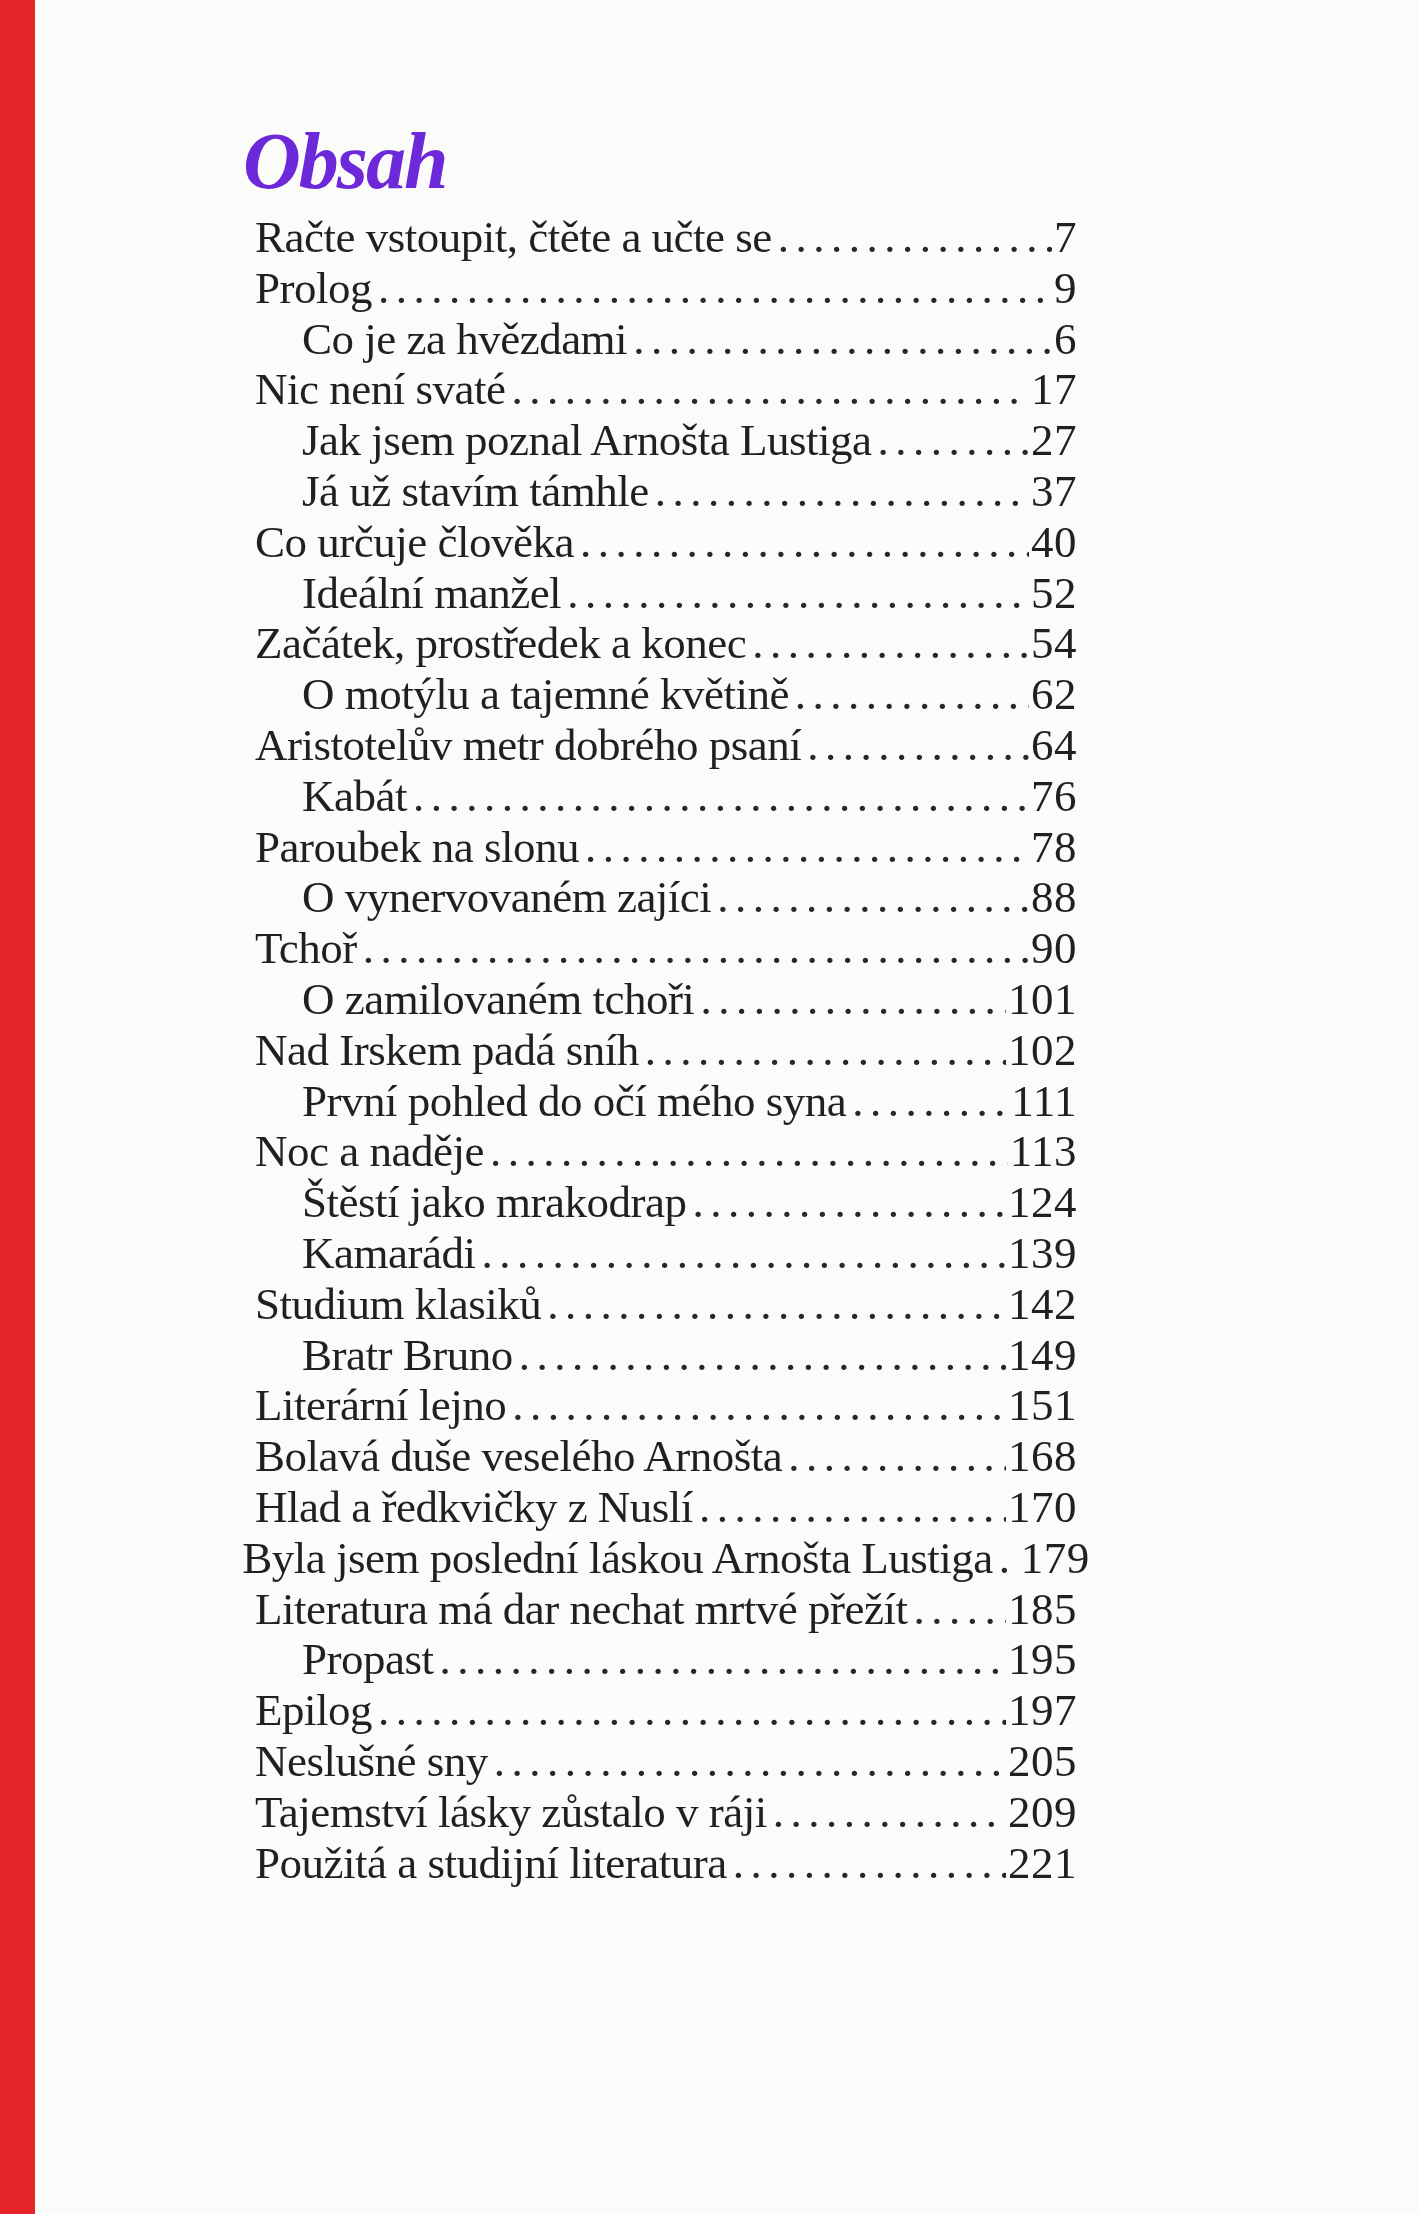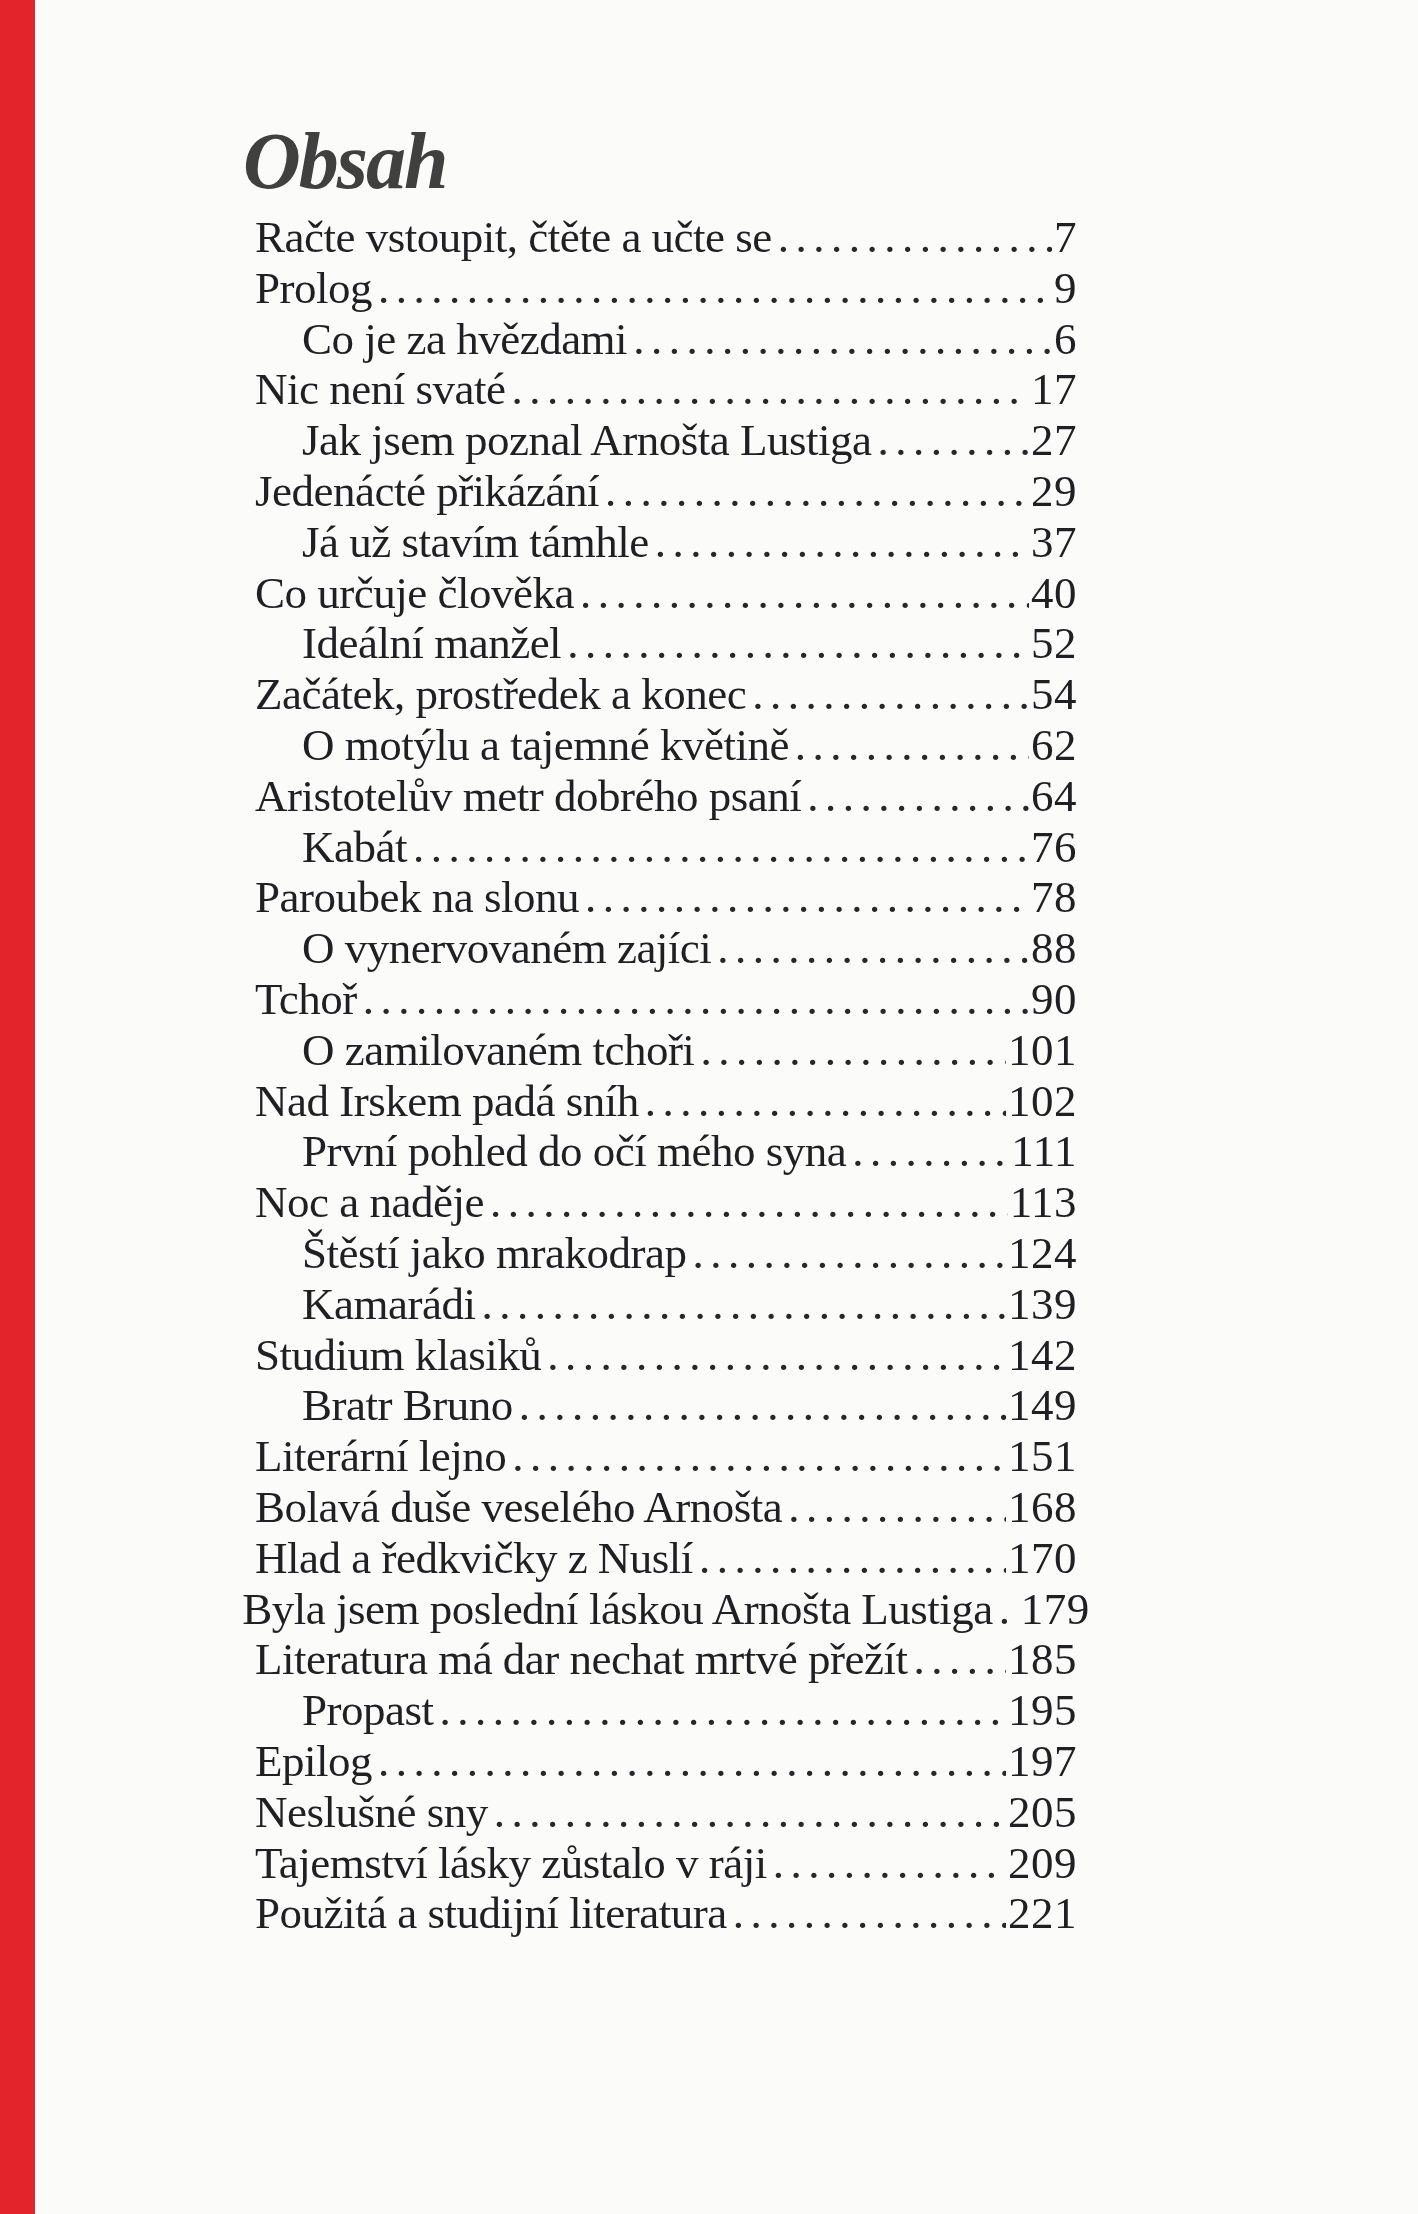--- a/index.html
+++ b/index.html
@@ -23,21 +23,21 @@
     height: 2214px;
   }
   .page-title {
     position: absolute;
     left: 243px;
     top: 62px;
     font-size: 80px;
     font-weight: bold;
     font-style: italic;
     letter-spacing: -2px;
-    color: #404040;
+    color: #6d28d9;
     white-space: nowrap;
   }
   .toc {
     position: absolute;
     left: 255px;
     top: 212px;
     width: 822px;
   }
   .toc-row {
     display: flex;
@@ -99,25 +99,20 @@
     <div class="toc-row">
       <span class="toc-label">Nic není svaté</span>
       <span class="leader"></span>
       <span class="toc-page">17</span>
     </div>
     <div class="toc-row sub">
       <span class="toc-label">Jak jsem poznal Arnošta Lustiga</span>
       <span class="leader"></span>
       <span class="toc-page">27</span>
     </div>
-    <div class="toc-row">
-      <span class="toc-label">Jedenácté přikázání</span>
-      <span class="leader"></span>
-      <span class="toc-page">29</span>
-    </div>
     <div class="toc-row sub">
       <span class="toc-label">Já už stavím támhle</span>
       <span class="leader"></span>
       <span class="toc-page">37</span>
     </div>
     <div class="toc-row">
       <span class="toc-label">Co určuje člověka</span>
       <span class="leader"></span>
       <span class="toc-page">40</span>
     </div>

